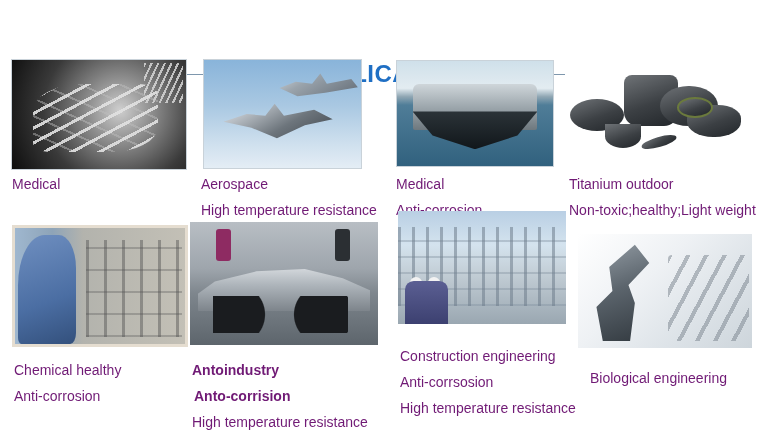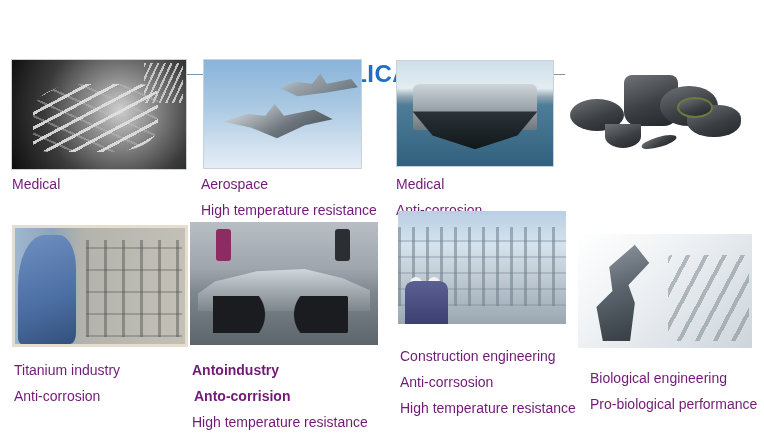--- a/index.html
+++ b/index.html
@@ -229,27 +229,29 @@
     <div class="img-cook">
       <i class="i-pan"></i>
       <i class="i-pot"></i>
       <i class="i-lid"></i>
       <i class="i-kettle"></i>
       <i class="i-bowl"></i>
       <i class="i-spoon"></i>
       <i class="i-handle"></i>
     </div>
   </div>
+  <div class="caption" style="left:4px;top:122px;">Titanium outdoor</div>
+  <div class="caption" style="left:4px;top:148px;">Non-toxic;healthy;Light weight</div>
 </div>
 
 <div class="cell" style="left:0;top:222px;width:190px;height:221px;">
   <div class="thumb beige" style="left:12px;top:3px;width:170px;height:116px;">
     <div class="img-chem"></div>
   </div>
-  <div class="caption" style="left:14px;top:141px;">Titanium industry</div>
+  <div class="caption" style="left:14px;top:141px;">Chemical healthy</div>
   <div class="caption" style="left:14px;top:167px;">Anti-corrosion</div>
 </div>
 
 <div class="cell" style="left:190px;top:222px;width:195px;height:221px;">
   <div class="thumb" style="left:0px;top:0px;width:188px;height:123px;">
     <div class="img-car">
       <span class="car-person" style="left:14%;"></span>
       <span class="car-person" style="left:77%;background:#2b2f33;"></span>
     </div>
   </div>
@@ -268,14 +270,13 @@
   <div class="caption" style="left:15px;top:141px;">Construction engineering</div>
   <div class="caption" style="left:15px;top:167px;">Anti-corrsosion</div>
   <div class="caption" style="left:15px;top:193px;">High temperature resistance</div>
 </div>
 
 <div class="cell" style="left:578px;top:230px;width:186px;height:221px;">
   <div class="thumb" style="left:0px;top:4px;width:174px;height:114px;">
     <div class="img-micro"></div>
   </div>
   <div class="caption" style="left:12px;top:141px;">Biological engineering</div>
-  <div class="caption" style="left:12px;top:167px;">Pro-biological  performance</div>
 </div>
 
 </body></html>

